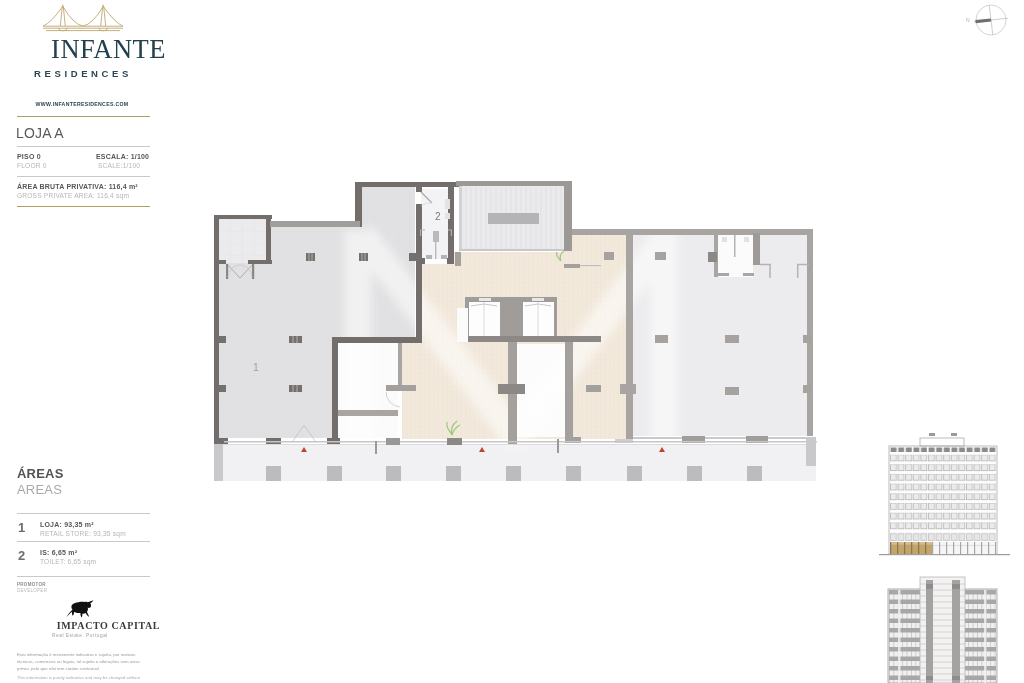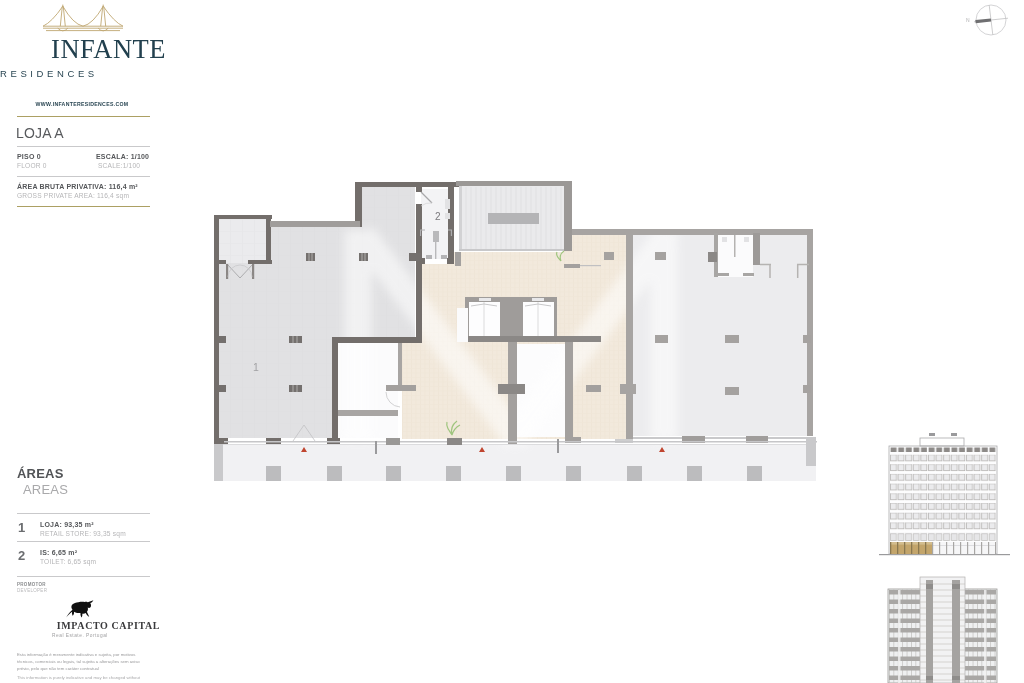--- a/index.html
+++ b/index.html
@@ -28,39 +28,39 @@
     <path d="M22.8,4.2 Q33,22 43,24.2"></path>
     <path d="M63.2,4.2 Q53,22 43,24.2"></path>
     <path d="M63.2,4.2 Q74,20 83,24.2"></path>
 
     <path d="M17.8,26.2 Q22.8,31.5 27.8,26.2"></path>
     <path d="M58.2,26.2 Q63.2,31.5 68.2,26.2"></path>
     <path d="M22.8,2.6 V4.2 M63.2,2.6 V4.2"></path>
   </g>
 </svg>
 <div class="abs" style="left:0px;top:34px;width:166px;text-align:right;color:#22404e;font-family:'Liberation Serif',serif;font-size:26.5px;letter-spacing:0.5px;">INFANTE</div>
-<div class="abs" style="left:0px;top:68px;width:166px;text-align:left;color:#2a4653;font-size:9.5px;font-weight:normal;letter-spacing:3.6px;">RESIDENCES</div>
+<div class="abs" style="left:0px;top:68px;width:166px;text-align:center;color:#2a4653;font-size:9.5px;font-weight:bold;letter-spacing:3.6px;">RESIDENCES</div>
 <div class="abs" style="left:0px;top:101px;width:164px;text-align:center;color:#2a4653;font-size:5.2px;font-weight:bold;letter-spacing:0.3px;">WWW.INFANTERESIDENCES.COM</div>
 
 <div class="goldline" style="top:116px;"></div>
 <div class="abs" style="left:16px;top:125px;color:#57595c;font-size:14px;font-weight:normal;letter-spacing:0.2px;">LOJA A</div>
 <div class="grayline" style="top:146px;"></div>
 
 <div class="abs blbl" style="left:17px;top:153px;">PISO 0</div>
 <div class="abs llbl" style="left:17px;top:162px;">FLOOR 0</div>
 <div class="abs blbl" style="left:96px;top:153px;">ESCALA: 1/100</div>
 <div class="abs llbl" style="left:98px;top:162px;">SCALE:1/100</div>
 <div class="grayline" style="top:176px;"></div>
 
 <div class="abs blbl" style="left:17px;top:183px;">ÁREA BRUTA PRIVATIVA: 116,4 m²</div>
 <div class="abs llbl" style="left:17px;top:192px;">GROSS PRIVATE AREA: 116,4 sqm</div>
 <div class="goldline" style="top:206px;"></div>
 
 <div class="abs" style="left:17px;top:466px;color:#515356;font-size:13px;font-weight:bold;letter-spacing:0.2px;">ÁREAS</div>
-<div class="abs" style="left:17px;top:482px;color:#a9a9ab;font-size:13px;letter-spacing:0.2px;margin-left:6px;">AREAS</div>
+<div class="abs" style="left:17px;top:482px;color:#a9a9ab;font-size:13px;letter-spacing:0.2px;">AREAS</div>
 <div class="grayline" style="top:513px;"></div>
 <div class="abs" style="left:18px;top:520px;color:#6b6d70;font-size:13px;font-weight:bold;">1</div>
 <div class="abs blbl" style="left:40px;top:521px;">LOJA: 93,35 m²</div>
 <div class="abs llbl" style="left:40px;top:530px;">RETAIL STORE: 93,35 sqm</div>
 <div class="grayline" style="top:541px;"></div>
 <div class="abs" style="left:18px;top:548px;color:#6b6d70;font-size:13px;font-weight:bold;">2</div>
 <div class="abs blbl" style="left:40px;top:549px;">IS: 6,65 m²</div>
 <div class="abs llbl" style="left:40px;top:558px;">TOILET: 6,65 sqm</div>
 <div class="grayline" style="top:576px;"></div>
 

